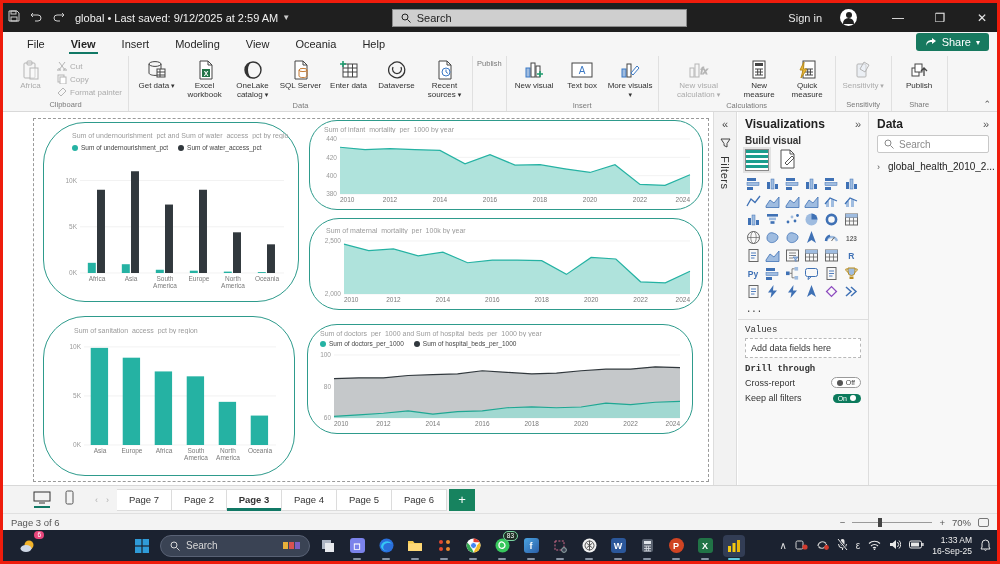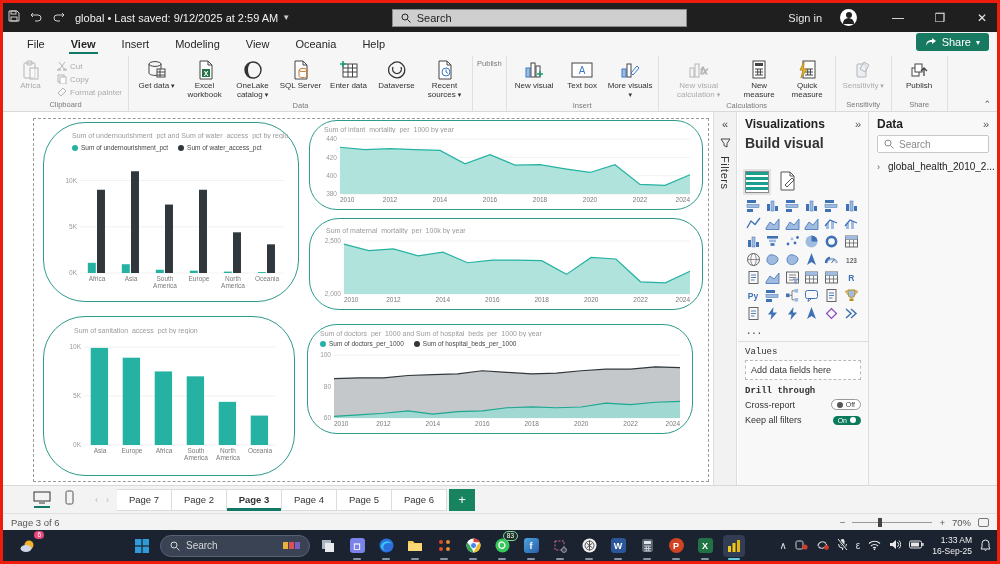--- a/index.html
+++ b/index.html
@@ -61,21 +61,21 @@
   #card4 { left:40px; top:204px; width:252px; height:160px; border-radius:42px; }
   #card5 { left:304px; top:212px; width:386px; height:110px; border-radius:30px; }
 
   
   .filters-rail { position:absolute; left:710px; top:0; width:24px; bottom:0; background:#f2f2f2; border-left:1px solid #ddd; border-right:1px solid #ddd; display:flex; flex-direction:column; align-items:center; padding-top:6px; gap:8px; }
   .rail-chev { font-size:11px; color:#444; cursor:pointer; }
   .rail-label { writing-mode:vertical-rl; font-size:11px; color:#333; letter-spacing:0.5px; }
   .viz-panel { position:absolute; left:735px; top:0; width:131px; bottom:0; background:#f8f8f8; border-right:1px solid #ddd; padding:5px 7px; font-size:10px; color:#333; overflow:hidden; }
   .panel-head { display:flex; align-items:center; justify-content:space-between; font-size:12px; font-weight:bold; color:#222; margin-bottom:4px; }
   .panel-head .pchev { font-weight:normal; font-size:11px; color:#555; cursor:pointer; }
-  .build-label { font-size:14px; font-weight:bold; margin-bottom:20px; }
+  .build-label { font-size:10px; font-weight:bold; margin-bottom:3px; }
   .build-tabs { display:flex; gap:10px; align-items:center; margin-bottom:5px; }
   .bt-build { width:24px; height:22px; background:repeating-linear-gradient(to bottom,#1c9e8e 0 3px,#ffffff 3px 5px); border:1px solid #8a8a8a; outline:2px solid #e2e2e2; cursor:pointer; }
   .bt-format { cursor:pointer; }
   .viz-gallery { display:grid; grid-template-columns:repeat(6,1fr); gap:3px 2px; margin-bottom:2px; }
   .vicon { width:16px; height:15px; display:flex; align-items:center; justify-content:center; cursor:pointer; }
   .vicon.k-text { font-size:8.5px; font-weight:bold; color:#3f71b5; }
   .viz-more { font-size:12px; color:#444; letter-spacing:2px; margin:0 0 4px 2px; cursor:pointer; }
   .vp-divider { border-top:1px solid #ddd; margin:4px -7px 5px; }
   .vp-label { font-size:9px; color:#333; margin-bottom:3px;font-family:Liberation Mono, monospace; }
   .vp-label.bold { font-weight:bold; }

